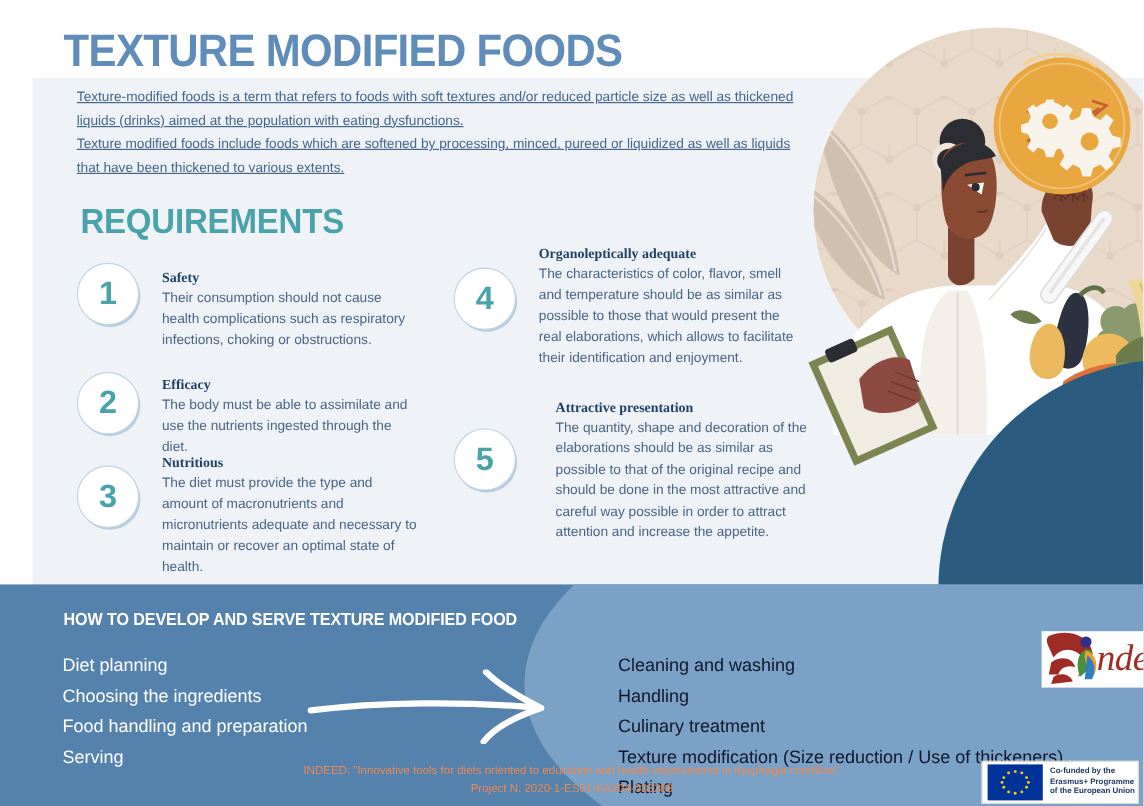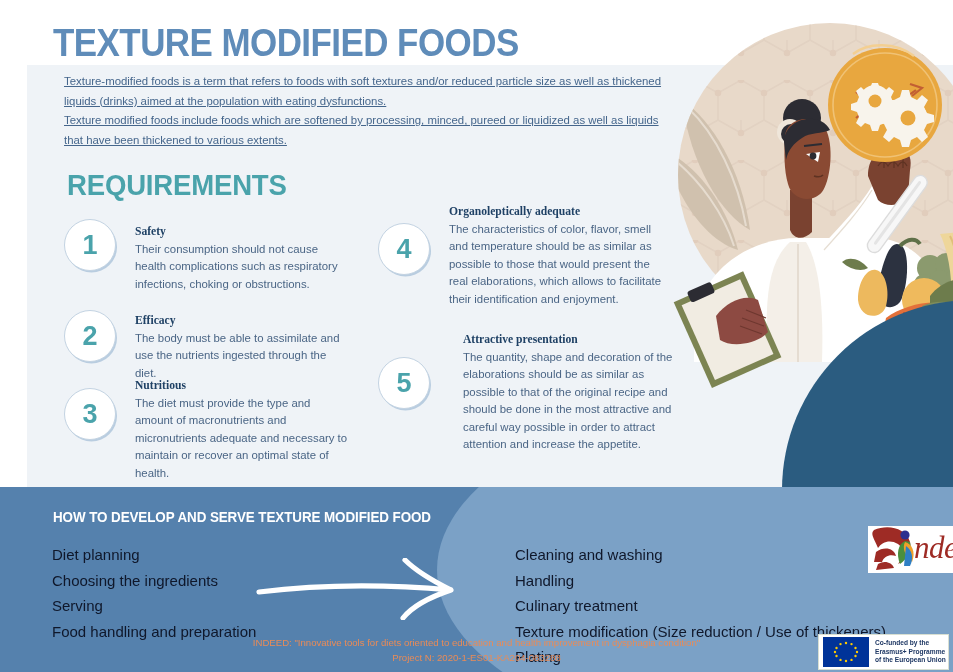--- a/index.html
+++ b/index.html
@@ -34,21 +34,21 @@
   .req-h{font-size:11.6px;font-weight:bold;color:#1f4165;line-height:16px;margin:0 0 1px 0;font-family:Liberation Serif, serif;}
   .req-p{font-size:11.4px;color:#4a6585;line-height:17.4px;margin:0;}
 
   
   .blue-panel{position:absolute;left:0;top:487px;width:953px;height:185px;
     background:#5581ad;overflow:hidden;}
   .blob{position:absolute;left:437px;top:-92px;width:700px;height:350px;border-radius:50%;
     background:#7ba1c6;}
   .howto-title{position:absolute;left:53px;top:22px;font-size:14.6px;font-weight:bold;color:#ffffff;
     letter-spacing:-0.1px;transform:scaleX(0.92);transform-origin:left center;white-space:nowrap;}
-  .steps-left{position:absolute;left:52px;top:55px;color:#0f172a;font-size:15px;line-height:25.5px;}
+  .steps-left{position:absolute;left:52px;top:55px;color:#ffffff;font-size:15px;line-height:25.5px;}
   .steps-right{position:absolute;left:515px;top:55px;color:#0f172a;font-size:15px;line-height:25.5px;}
   .steps-left div,.steps-right div{white-space:nowrap;}
 
   .arrow-wrap{position:absolute;left:255px;top:558px;width:220px;height:62px;}
 
   
   .footer{position:absolute;left:0;top:635px;width:953px;text-align:center;color:#e98b57;
     font-size:9.6px;line-height:15px;}
   .footer .l1{display:block;}
   .footer .l2{display:block;}
@@ -270,22 +270,22 @@
     </div>
   </div>
 
   <div class="blue-panel">
     <div class="blob"></div>
     <div class="howto-title">HOW TO DEVELOP AND SERVE TEXTURE MODIFIED FOOD</div>
 
     <div class="steps-left">
       <div>Diet planning</div>
       <div>Choosing the ingredients</div>
+      <div>Food handling and preparation</div>
       <div>Serving</div>
-      <div>Food handling and preparation</div>
     </div>
 
     <div class="steps-right">
       <div>Cleaning and washing</div>
       <div>Handling</div>
       <div>Culinary treatment</div>
       <div>Texture modification (Size reduction / Use of thickeners)</div>
       <div>Plating</div>
     </div>
   </div>

